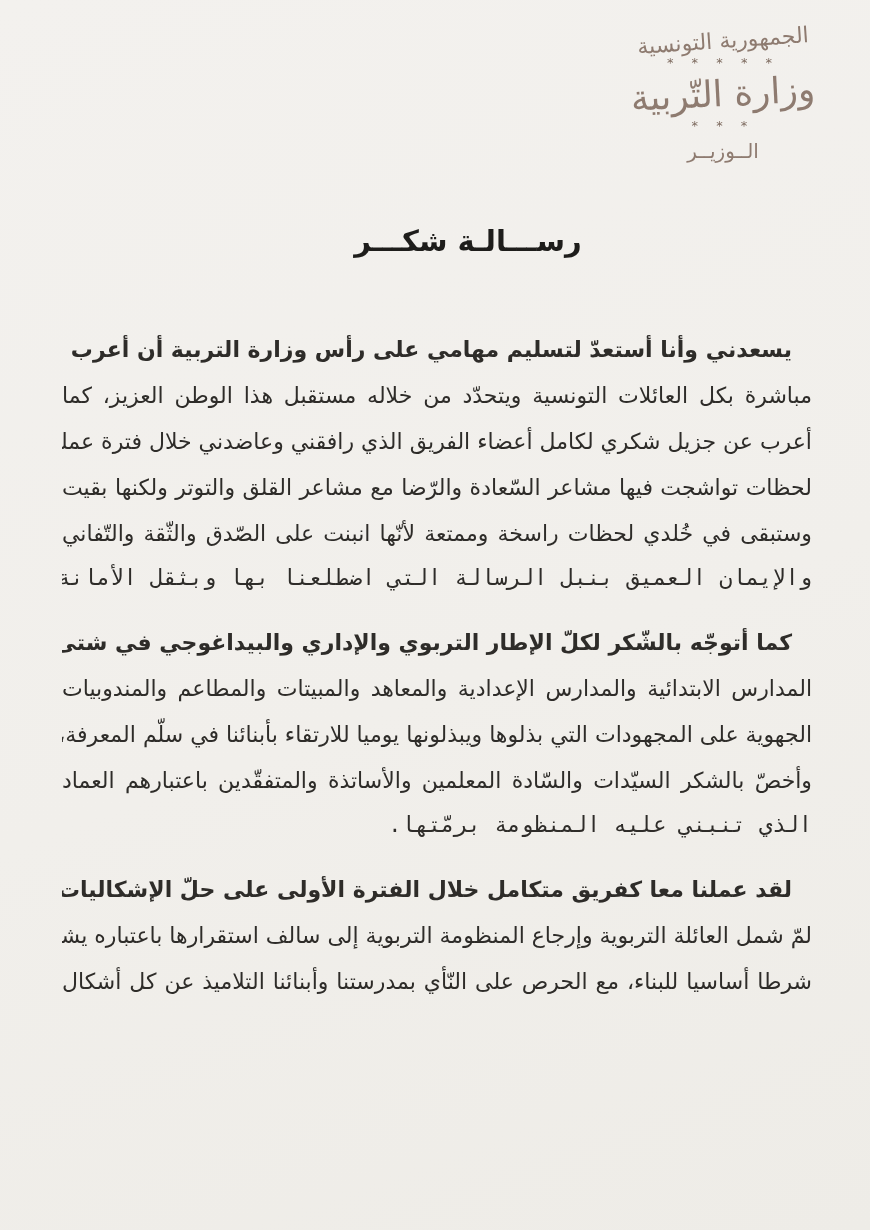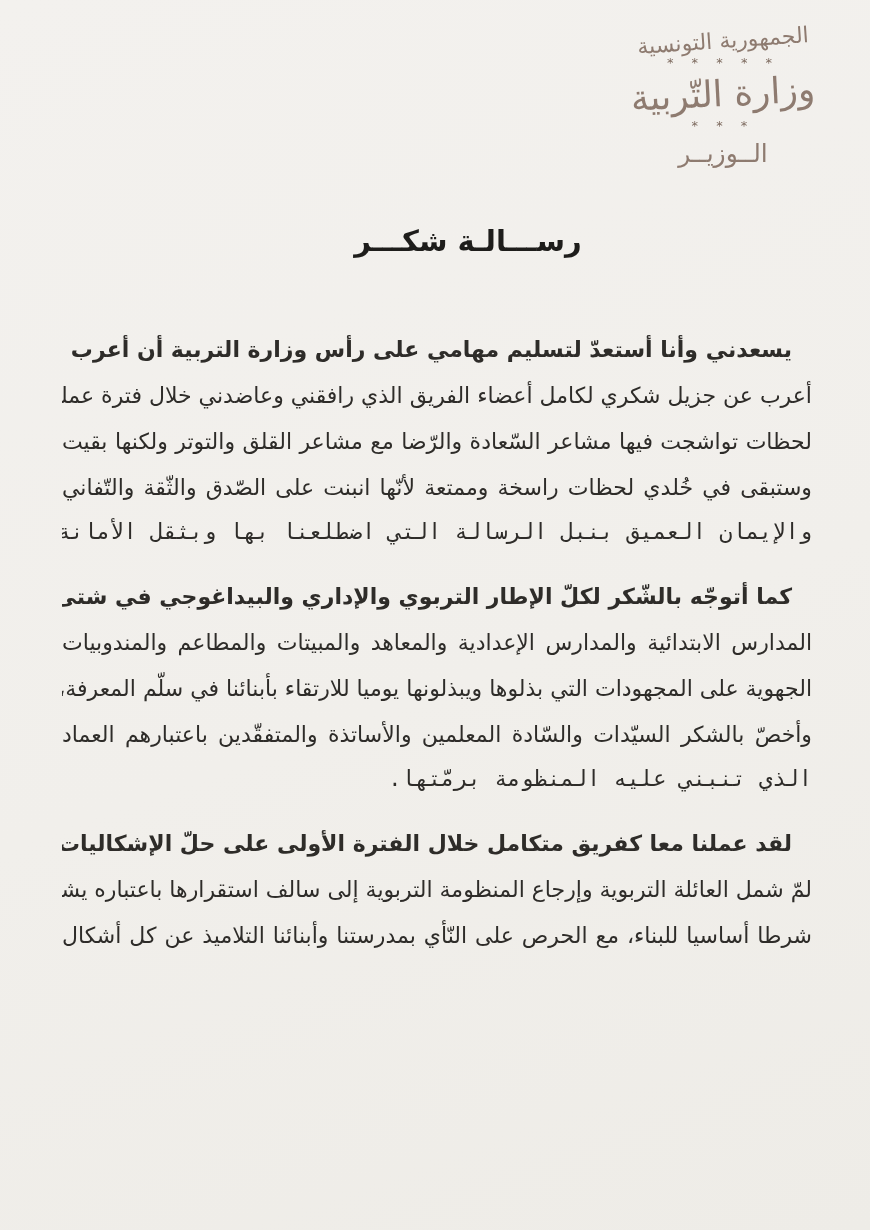--- a/index.html
+++ b/index.html
@@ -45,21 +45,21 @@
     margin-top:3px;
   }
   .lh-ministry{
     font-size:36px;
     line-height:44px;
     transform:rotate(-3deg);
     white-space:nowrap;
     margin-top:2px;
   }
   .lh-minister{
-    font-size:25px;
+    font-size:20px;
     letter-spacing:2px;
     margin-top:6px;
     white-space:nowrap;
   }
   
   .title-row{
     position:absolute;
     top:224px;left:0;right:0;
     text-align:center;
   }
@@ -112,20 +112,21 @@
     <div class="lh-minister">الــوزيــر</div>
   </div>
 
   <div class="title-row">
     <span class="letter-title">رســـالـة شكـــر</span>
   </div>
 
   <div class="letter-body">
       <div class="paragraph">
         <div class="line indent">يسعدني وأنا أستعدّ لتسليم مهامي على رأس وزارة التربية أن أعرب عن اعتزازي</div>
+        <div class="line">مباشرة بكل العائلات التونسية ويتحدّد من خلاله مستقبل هذا الوطن العزيز، كما</div>
         <div class="line">أعرب عن جزيل شكري لكامل أعضاء الفريق الذي رافقني وعاضدني خلال فترة عملي</div>
         <div class="line">لحظات تواشجت فيها مشاعر السّعادة والرّضا مع مشاعر القلق والتوتر ولكنها بقيت</div>
         <div class="line">وستبقى في خُلدي لحظات راسخة وممتعة لأنّها انبنت على الصّدق والثّقة والتّفاني</div>
         <div class="line short-last">والإيمان العميق بنبل الرسالة التي اضطلعنا بها وبثقل الأمانة الموكولة إلينا.</div>
       </div>
       <div class="paragraph">
         <div class="line indent">كما أتوجّه بالشّكر لكلّ الإطار التربوي والإداري والبيداغوجي في شتى المواقع في</div>
         <div class="line">المدارس الابتدائية والمدارس الإعدادية والمعاهد والمبيتات والمطاعم والمندوبيات</div>
         <div class="line">الجهوية على المجهودات التي بذلوها ويبذلونها يوميا للارتقاء بأبنائنا في سلّم المعرفة،</div>
         <div class="line">وأخصّ بالشكر السيّدات والسّادة المعلمين والأساتذة والمتفقّدين باعتبارهم العماد</div>

